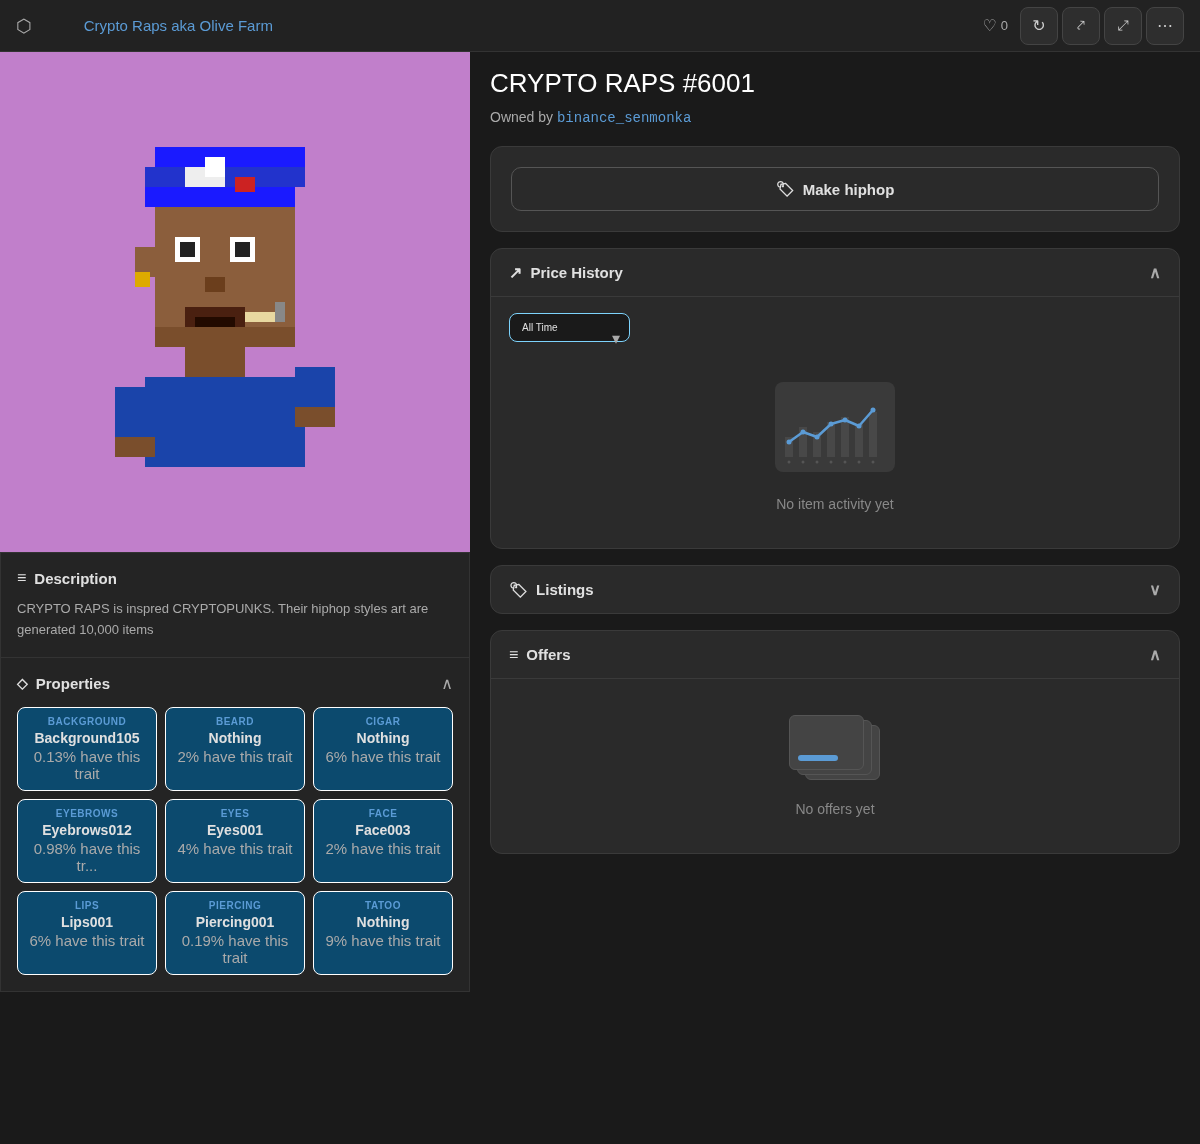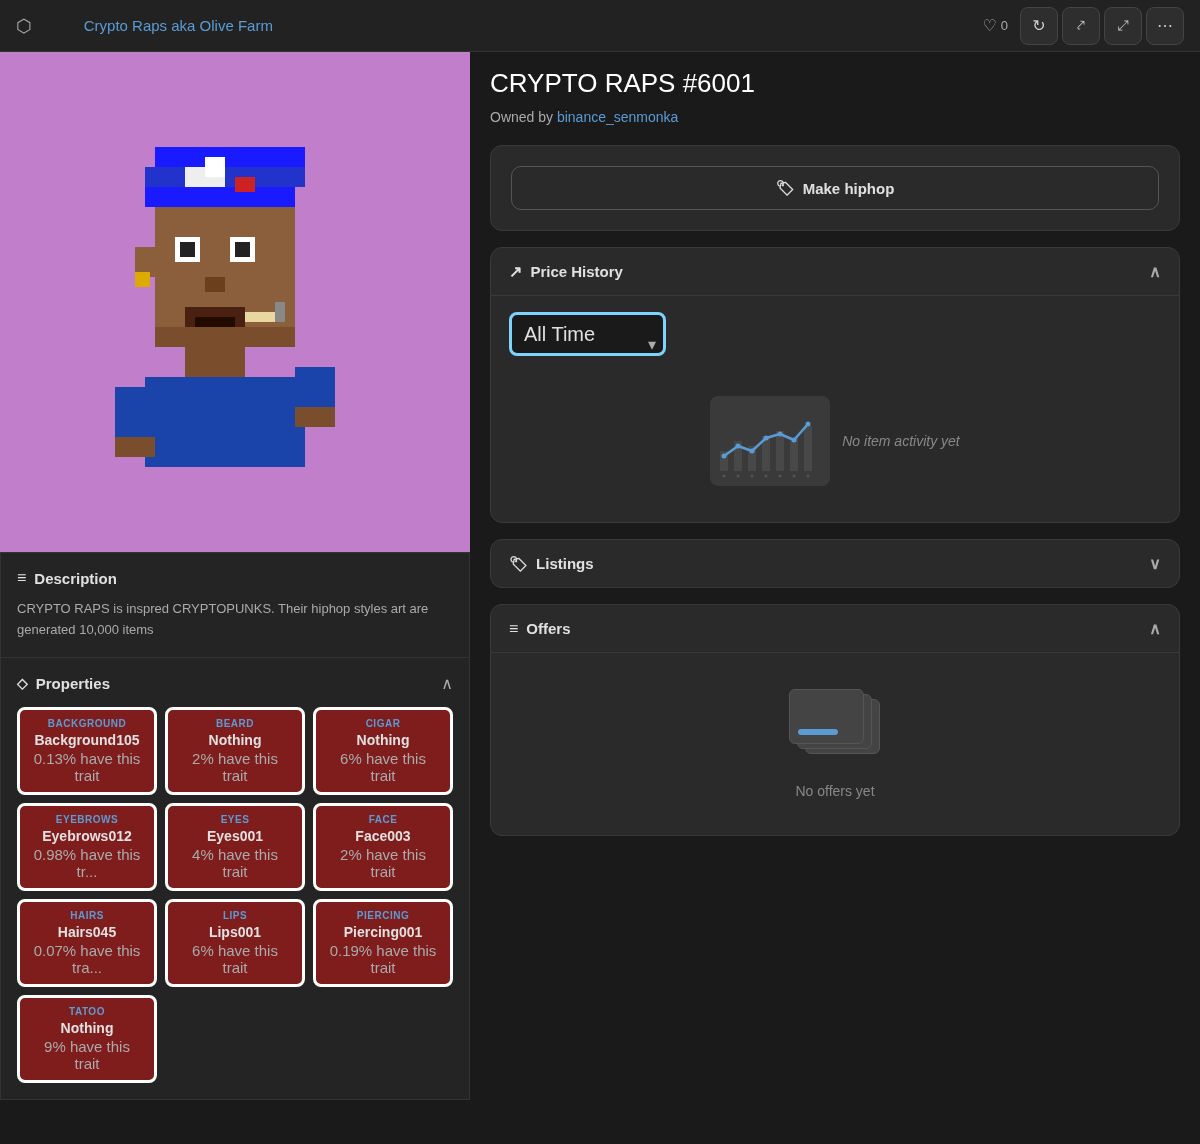--- a/index.html
+++ b/index.html
@@ -113,22 +113,22 @@
       justify-content: space-between;
       cursor: pointer;
     }
     .props-grid {
       display: grid;
       grid-template-columns: repeat(3, 1fr);
       gap: 8px;
       margin-top: 14px;
     }
     .prop-card {
-      background: #7f1d1d;
-      border: 3px solid #ffffff;
+      background: #0c4a6e;
+      border: 1px solid #ffffff;
       border-radius: 8px;
       padding: 8px 10px;
       text-align: center;
     }
     .prop-type {
       color: #5b9bd5;
       font-size: 10px;
       font-weight: 700;
       text-transform: uppercase;
       letter-spacing: 0.5px;
@@ -158,20 +158,21 @@
       margin-bottom: 10px;
     }
     .owned-by {
       font-size: 14px;
       color: #aaa;
       margin-bottom: 20px;
     }
     .owned-by a {
       color: #5b9bd5;
       text-decoration: none;
+      font-family: Liberation Mono, monospace;
     }
 
     
     .offer-panel {
       background: #2a2a2a;
       border: 1px solid #3a3a3a;
       border-radius: 12px;
       padding: 20px;
       margin-bottom: 16px;
     }
@@ -214,25 +215,25 @@
       gap: 8px;
     }
     .collapse-body {
       padding: 16px 18px;
       border-top: 1px solid #3a3a3a;
     }
 
     
     .time-filter {
       background: #1a1a1a;
-      border: 3px solid #7dd3fc;
+      border: 1px solid #7dd3fc;
       border-radius: 8px;
       color: #e0e0e0;
-      font-size: 20px;
-      padding: 8px 14px 8px 12px;
+      font-size: 10px;
+      padding: 8px 44px 8px 12px;
       cursor: pointer;
       appearance: none;
       -webkit-appearance: none;
       position: relative;
       margin-bottom: 20px;
     }
     .time-filter-wrapper {
       position: relative;
       display: inline-block;
     }
@@ -242,26 +243,25 @@
       right: 10px;
       top: 50%;
       transform: translateY(-50%);
       color: #aaa;
       pointer-events: none;
     }
 
     
     .no-activity {
       display: flex;
-      flex-direction: row;
+      flex-direction: column;
       align-items: center;
       justify-content: center;
-      gap: 12px;
+      gap: 24px;
       padding: 20px;
-      font-style: italic;
     }
     .chart-placeholder {
       width: 120px; height: 90px;
       background: #3a3a3a;
       border-radius: 8px;
       display: flex;
       align-items: center;
       justify-content: center;
       position: relative;
       overflow: hidden;
@@ -273,21 +273,21 @@
       color: #888;
       font-size: 14px;
     }
 
     
     .no-offers {
       display: flex;
       flex-direction: column;
       align-items: center;
       justify-content: center;
-      gap: 24px;
+      gap: 16px;
       padding: 20px;
     }
     .cards-placeholder {
       position: relative;
       width: 100px; height: 70px;
     }
     .card-stack {
       position: absolute;
       width: 75px; height: 55px;
       background: #444;
@@ -449,25 +449,20 @@
       <div class="prop-type">EYES</div>
       <div class="prop-value">Eyes001</div>
       <div class="prop-rarity">4% have this trait</div>
     </div>
           <div class="prop-card">
       <div class="prop-type">FACE</div>
       <div class="prop-value">Face003</div>
       <div class="prop-rarity">2% have this trait</div>
     </div>
           <div class="prop-card">
-      <div class="prop-type">HAIRS</div>
-      <div class="prop-value">Hairs045</div>
-      <div class="prop-rarity">0.07% have this tra...</div>
-    </div>
-          <div class="prop-card">
       <div class="prop-type">LIPS</div>
       <div class="prop-value">Lips001</div>
       <div class="prop-rarity">6% have this trait</div>
     </div>
           <div class="prop-card">
       <div class="prop-type">PIERCING</div>
       <div class="prop-value">Piercing001</div>
       <div class="prop-rarity">0.19% have this trait</div>
     </div>
           <div class="prop-card">

